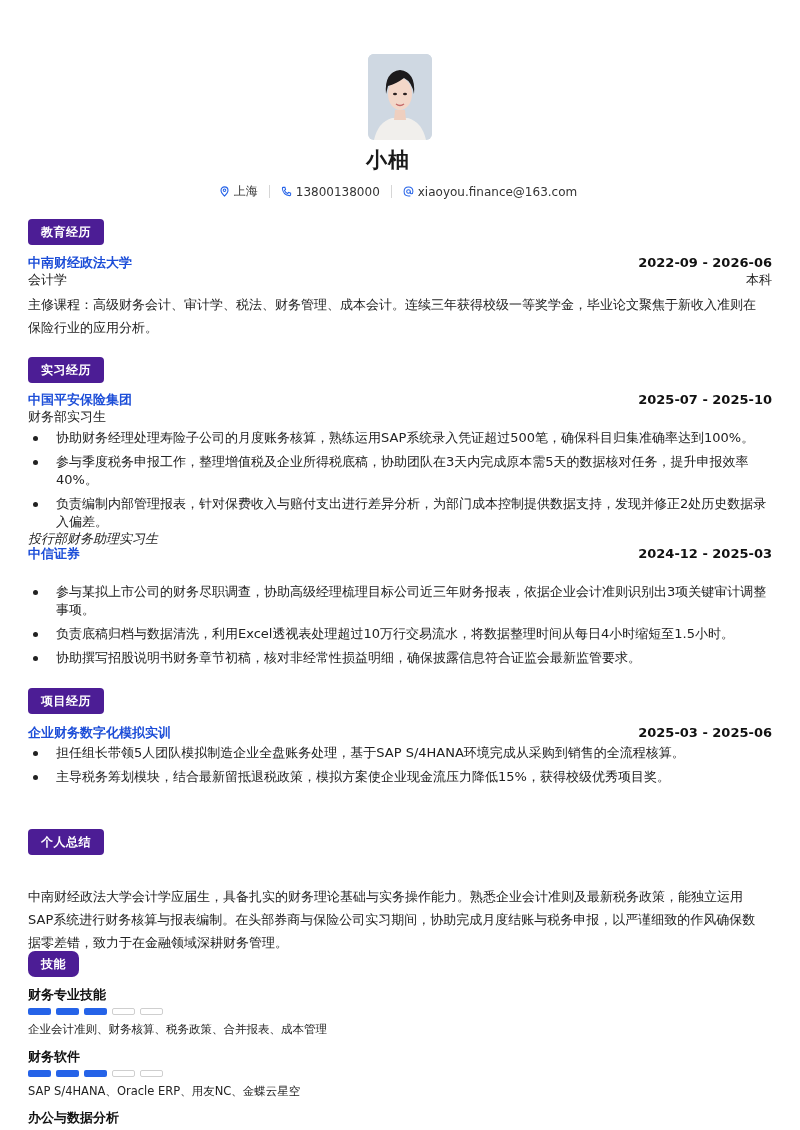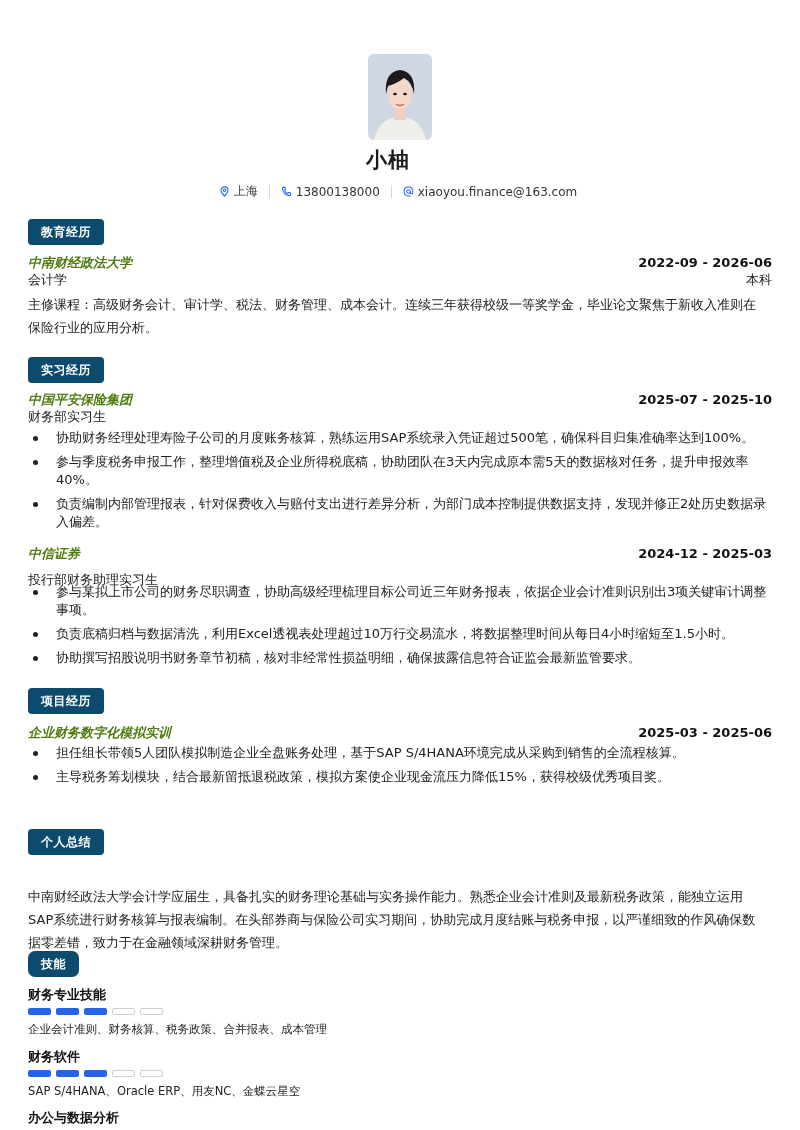--- a/index.html
+++ b/index.html
@@ -21,25 +21,25 @@
     position: absolute; left: 0; top: 183px; width: 796px;
     display: flex; justify-content: center; align-items: center;
     font-size: 12px; color: #333;
   }
   .contact-item { display: flex; align-items: center; gap: 4px; }
   .contact-item svg { width: 11px; height: 11px; }
   .sep { width: 1px; height: 13px; background: #d6d6d6; margin: 0 11px; }
 
   .badge {
     position: absolute; left: 28px; height: 26px; padding: 0 13px;
-    background: #0c4a6e; color: #fff; border-radius: 4px;
+    background: #4c1d95; color: #fff; border-radius: 4px;
     font-size: 12px; font-weight: bold; line-height: 26px; letter-spacing: 0.5px;
   }
   .row { position: absolute; left: 28px; width: 744px; display: flex; justify-content: space-between; align-items: baseline; }
-  .title { font-size: 13px; font-weight: bold; color: #4d7c0f; font-style: italic; }
+  .title { font-size: 13px; font-weight: bold; color: #1d4ed8; }
   .date { font-size: 13px; font-weight: bold; color: #111; }
   .sub { font-size: 13px; color: #222; }
   .para { position: absolute; left: 28px; width: 744px; font-size: 13px; line-height: 23px; color: #222; }
 
   ul.bullets { position: absolute; left: 28px; width: 744px; list-style: none; }
   ul.bullets li { position: relative; padding-left: 28px; font-size: 13px; line-height: 18px; color: #222; margin-bottom: 6px; }
   ul.bullets li::before {
     content: ""; position: absolute; left: 5px; top: 7px; width: 5px; height: 5px; border-radius: 50%; background: #222;
   }
 
@@ -119,21 +119,21 @@
 <ul class="bullets" style="top:429px;">
   <li>协助财务经理处理寿险子公司的月度账务核算，熟练运用SAP系统录入凭证超过500笔，确保科目归集准确率达到100%。</li>
   <li>参与季度税务申报工作，整理增值税及企业所得税底稿，协助团队在3天内完成原本需5天的数据核对任务，提升申报效率40%。</li>
   <li>负责编制内部管理报表，针对保费收入与赔付支出进行差异分析，为部门成本控制提供数据支持，发现并修正2处历史数据录入偏差。</li>
 </ul>
 
 <div class="row" style="top:545px;">
   <span class="title">中信证券</span>
   <span class="date">2024-12 - 2025-03</span>
 </div>
-<div class="row" style="top:571px;">
+<div class="row" style="top:530px;font-style:italic;">
   <span class="sub">投行部财务助理实习生</span>
 </div>
 <ul class="bullets" style="top:583px;">
   <li>参与某拟上市公司的财务尽职调查，协助高级经理梳理目标公司近三年财务报表，依据企业会计准则识别出3项关键审计调整事项。</li>
   <li>负责底稿归档与数据清洗，利用Excel透视表处理超过10万行交易流水，将数据整理时间从每日4小时缩短至1.5小时。</li>
   <li>协助撰写招股说明书财务章节初稿，核对非经常性损益明细，确保披露信息符合证监会最新监管要求。</li>
 </ul>
 
 <div class="badge" style="top:688px;">项目经历</div>
 <div class="row" style="top:724px;">

